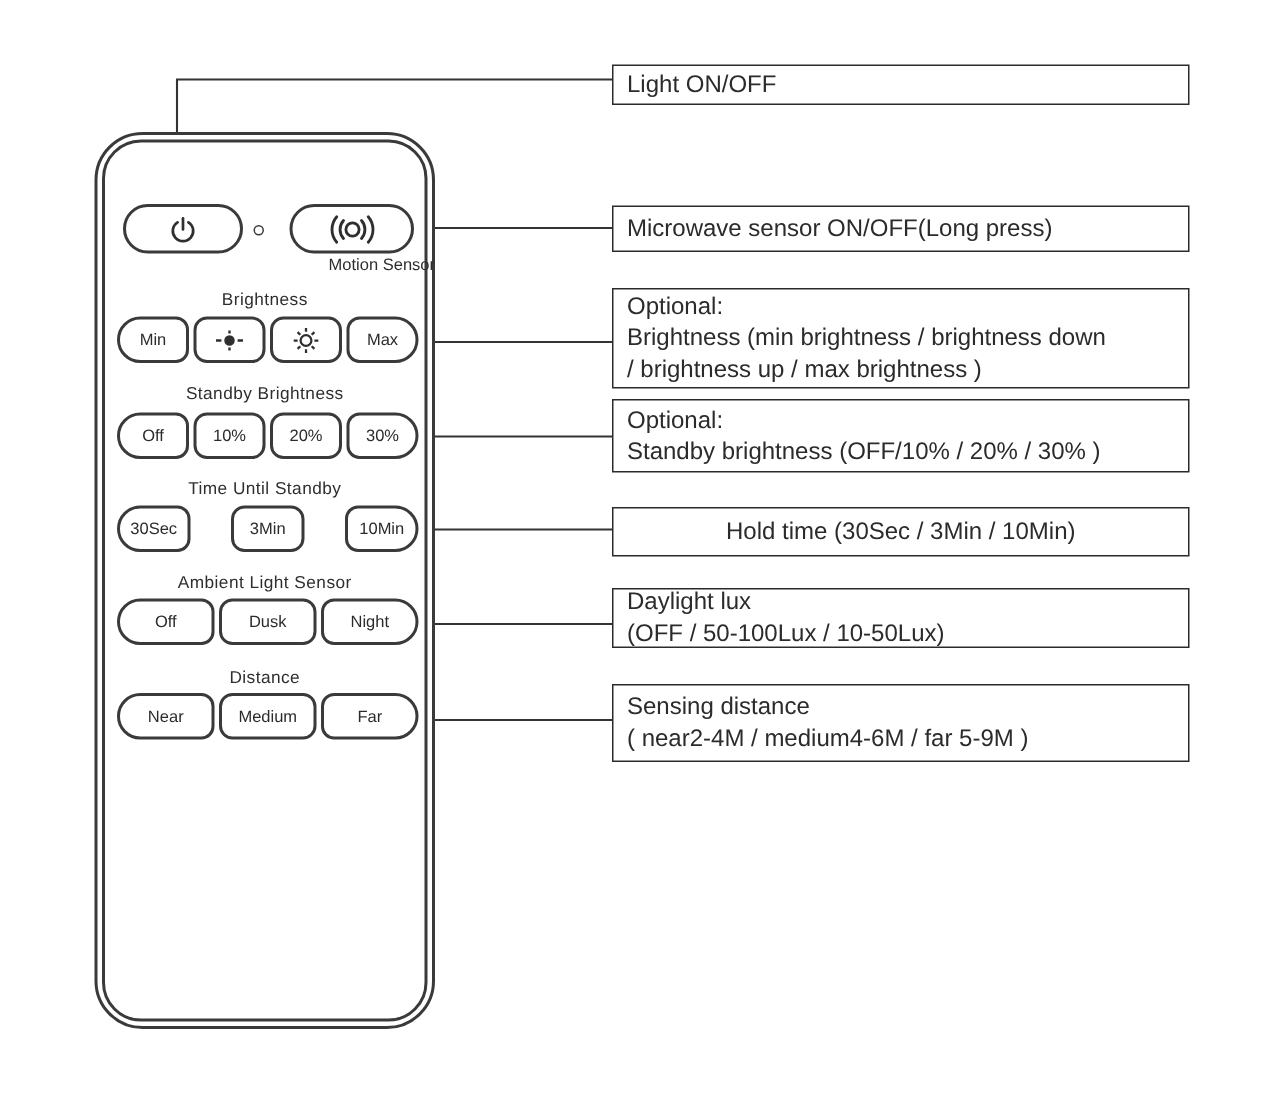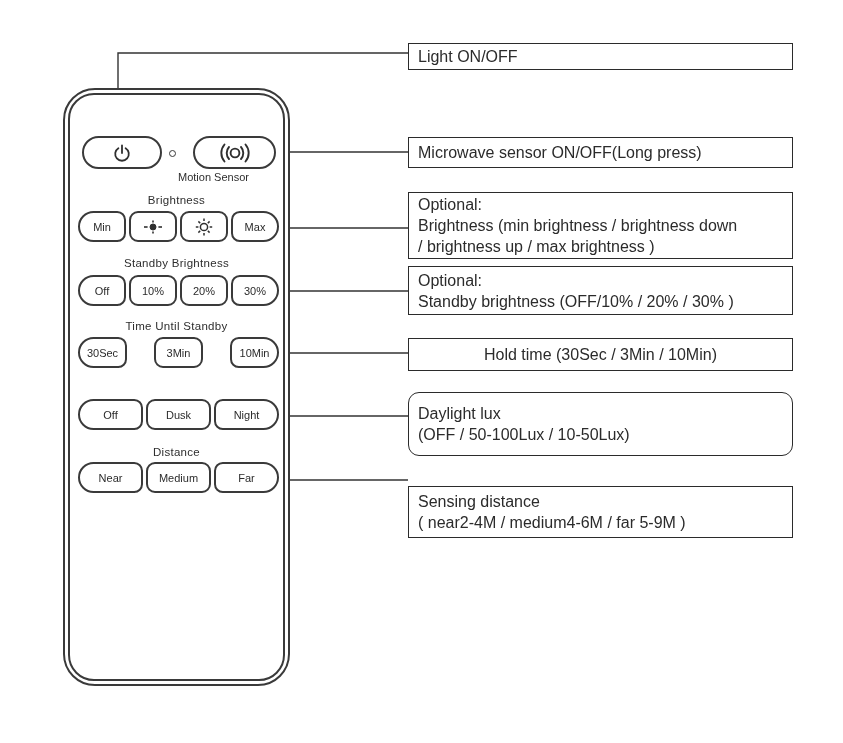--- a/index.html
+++ b/index.html
@@ -48,21 +48,21 @@
   .seg-btn.first { border-radius: 16px 9px 9px 16px; }
   .seg-btn.last  { border-radius: 9px 16px 16px 9px; }
 
   .sec-label {
     position: absolute; left: 63px; width: 227px;
     text-align: center; font-size: 11.5px; color: #2e2e2e;
     letter-spacing: 0.3px;
   }
   .motion-label {
     position: absolute; left: 178px; top: 171px; width: 112px;
-    text-align: left; font-size: 11px; color: #2e2e2e;
+    text-align: right; font-size: 11px; color: #2e2e2e;
   }
   .led-dot {
     position: absolute; left: 169px; top: 150px;
     width: 7px; height: 7px; border: 1.5px solid #3a3a3a;
     border-radius: 50%; box-sizing: border-box; background: #ffffff;
   }
 
   
   .callout {
     position: absolute; left: 408px; width: 385px;
@@ -149,20 +149,21 @@
     <div class="seg-btn last">30%</div>
   </div>
 
   <div class="sec-label" style="top:320px;">Time Until Standby</div>
   <div class="btn-row" style="top:337px;gap:27px;">
     <div class="seg-btn first">30Sec</div>
     <div class="seg-btn">3Min</div>
     <div class="seg-btn last">10Min</div>
   </div>
 
+  <div class="sec-label" style="top:383px;">Ambient Light Sensor</div>
   <div class="btn-row" style="top:399px;">
     <div class="seg-btn first">Off</div>
     <div class="seg-btn">Dusk</div>
     <div class="seg-btn last">Night</div>
   </div>
 
   <div class="sec-label" style="top:446px;">Distance</div>
   <div class="btn-row" style="top:462px;">
     <div class="seg-btn first">Near</div>
     <div class="seg-btn">Medium</div>
@@ -185,23 +186,23 @@
 
   <div class="callout" style="top:266px; height:49px;">
     <div>Optional:</div>
     <div>Standby brightness (OFF/10% / 20% / 30% )</div>
   </div>
 
   <div class="callout" style="top:338px; height:33px;align-items:center;">
     <div>Hold time (30Sec / 3Min / 10Min)</div>
   </div>
 
-  <div class="callout" style="top:392px; height:64px;border-radius:11px;">
+  <div class="callout" style="top:392px; height:40px;">
     <div>Daylight lux</div>
     <div>(OFF / 50-100Lux / 10-50Lux)</div>
   </div>
 
-  <div class="callout" style="top:456px; height:52px;margin-top:30px;">
+  <div class="callout" style="top:456px; height:52px;">
     <div>Sensing distance</div>
     <div>( near2-4M / medium4-6M / far 5-9M )</div>
   </div>
 
 </div>
 
 </body></html>

